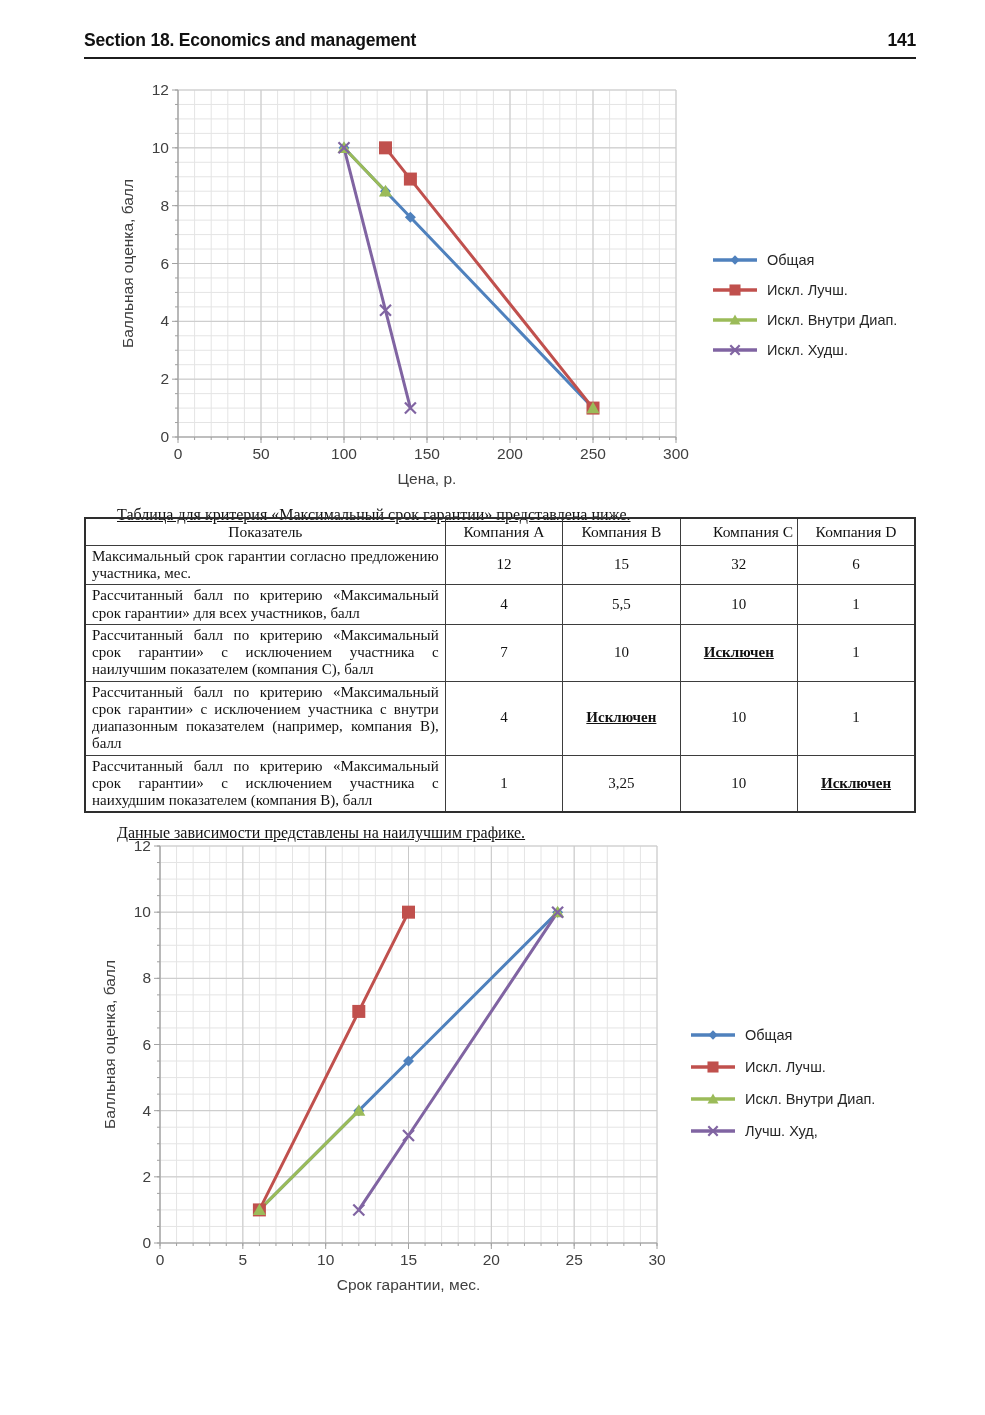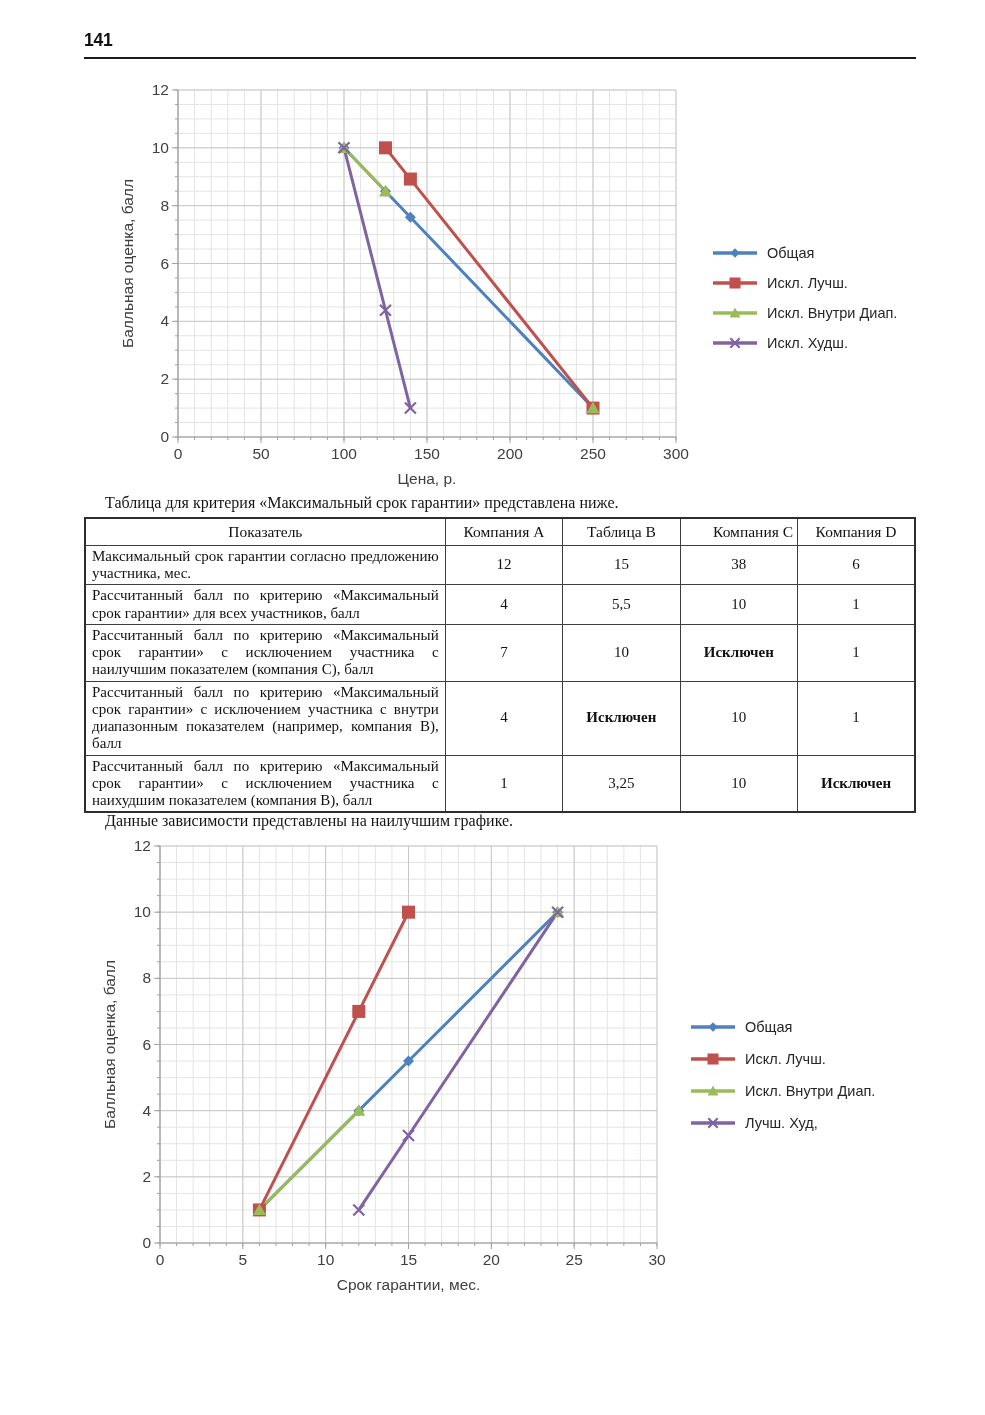--- a/index.html
+++ b/index.html
@@ -3,48 +3,49 @@
 <meta charset="utf-8">
 <style>
   html,body{margin:0;padding:0;background:#ffffff;}
   .page{position:relative;width:985px;height:1415px;background:#fff;overflow:hidden;
         font-family:"Liberation Serif",serif;color:#1a1a1a;}
   .page-header{position:absolute;left:84px;top:30px;width:832px;display:flex;
         justify-content:space-between;align-items:flex-end;
         border-bottom:2px solid #1c1c1c;padding-bottom:6px;
         font-family:"Liberation Sans",sans-serif;font-size:17.5px;font-weight:700;
         letter-spacing:-0.2px;color:#111;}
-  .para{position:absolute;left:84px;width:832px;margin:0;font-size:16px;text-indent:21px;color:#141414;}
+  .para{position:absolute;left:84px;width:832px;margin:12px;font-size:16px;text-indent:21px;color:#141414;text-decoration:underline;}
   .p1{top:494px;}
   .p2{top:812px;}
   .chart{position:absolute;}
   .chart-1{left:90px;top:78px;width:810px;height:430px;}
   .chart-2{left:70px;top:833px;width:840px;height:492px;}
   .chart text{font-family:"Liberation Sans",sans-serif;fill:#404040;}
   .tick{font-size:15.5px;}
   .axis-title{font-size:15.5px;fill:#444;}
   .legend{position:absolute;display:flex;flex-direction:column;}
-  .legend-item{display:flex;align-items:center;}
+  .legend-item{display:flex;align-items:flex-end;}
   .legend-item span{margin-left:9px;font-family:"Liberation Sans",sans-serif;
         font-size:14.5px;color:#262626;white-space:nowrap;}
   table.data{position:absolute;left:84px;top:517px;width:832px;border-collapse:collapse;
         font-size:15px;line-height:1.15;border:2px solid #2e2e2e;color:#111;}
   table.data th,table.data td{border:1.5px solid #3d3d3d;}
   table.data th{font-weight:400;text-align:center;padding:4px 4px;font-size:15.5px;}
   table.data td{padding:2px 6px;}
   td.lbl{text-align:justify;padding-left:9px;padding-right:9px;}
   td.val{text-align:center;}
-  td.val.excl{font-weight:700;}
+  td.val.excl{font-weight:700;text-decoration:underline;}
 </style>
 </head>
 <body>
 
 <div class="page">
 
   <div class="page-header">
+    <span>Section 18. Economics and management</span>
     <span>141</span>
   </div>
 
   <div class="chart chart-1"><svg width="810" height="430">
         <line x1="88" y1="12" x2="88" y2="359" stroke="#e4e4e4" stroke-width="1"></line>
         <line x1="104.6" y1="12" x2="104.6" y2="359" stroke="#e4e4e4" stroke-width="1"></line>
         <line x1="121.2" y1="12" x2="121.2" y2="359" stroke="#e4e4e4" stroke-width="1"></line>
         <line x1="137.8" y1="12" x2="137.8" y2="359" stroke="#e4e4e4" stroke-width="1"></line>
         <line x1="154.4" y1="12" x2="154.4" y2="359" stroke="#e4e4e4" stroke-width="1"></line>
         <line x1="171" y1="12" x2="171" y2="359" stroke="#e4e4e4" stroke-width="1"></line>
@@ -252,31 +253,31 @@
         </div>
       </div></div>
 
   <p class="para p1">Таблица для критерия «Максимальный срок гарантии» представлена ниже.</p>
 
   <table class="data">
     <thead>
         <tr>
           <th style="width: 43.4%;">Показатель</th>
           <th style="width: 14.15%;">Компания A</th>
-          <th style="width: 14.15%;">Таблица B</th>
+          <th style="width: 14.15%;">Компания B</th>
           <th style="width: 14.15%; text-align: right;">Компания C</th>
           <th style="width: 14.15%; margin-top: 12px;">Компания D</th>
         </tr>
       </thead>
     <tbody>
         <tr>
           <td class="lbl">Максимальный срок гарантии согласно предложению участника, мес.</td>
           <td class="val">12</td>
           <td class="val">15</td>
-          <td class="val">38</td>
+          <td class="val">32</td>
           <td class="val">6</td>
         </tr>
         <tr>
           <td class="lbl">Рассчитанный балл по критерию «Максимальный срок гарантии» для всех участников, балл</td>
           <td class="val">4</td>
           <td class="val">5,5</td>
           <td class="val">10</td>
           <td class="val">1</td>
         </tr>
         <tr>

